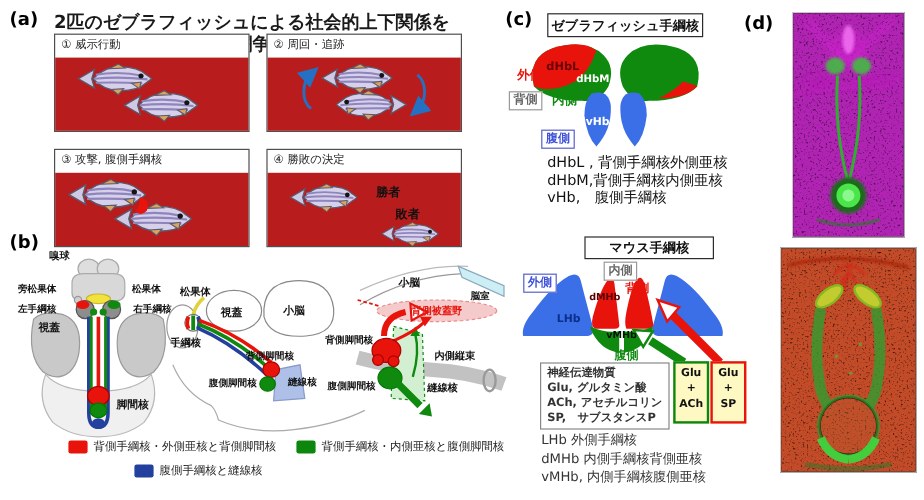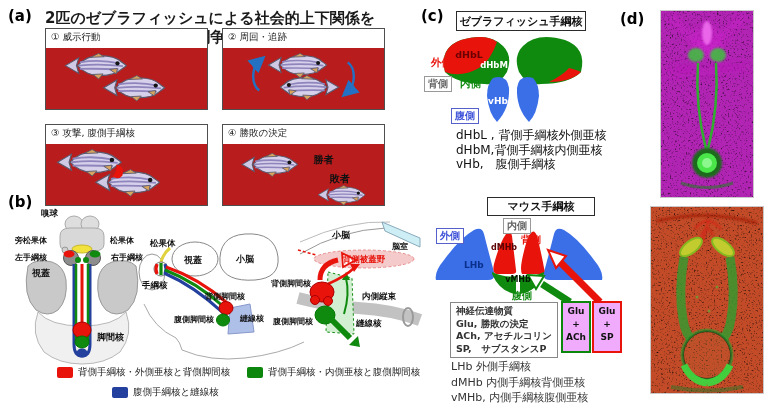--- a/index.html
+++ b/index.html
@@ -17,21 +17,21 @@
   .sw{width:16px;height:11px;border-radius:2px;display:inline-block;}
   .sw-red{background:#e8140c;} .sw-green{background:#0c860c;} .sw-blue{background:#24409e;}
   .titlebox{border:1.5px solid #2b2b2b;font-size:11px;font-weight:bold;color:#111;
             display:flex;align-items:center;justify-content:center;background:#fff;}
   .axlab{font-size:10.5px;font-weight:bold;}
   .axbox{border:1px solid #999;color:#666;font-size:10px;font-weight:bold;padding:0 3px;background:#fff;line-height:14px;}
   .axbox-blue{border:1.5px solid #5560cc;color:#3b4fd8;}
   .cap{font-size:12px;line-height:14.5px;color:#111;white-space:nowrap;}
   .cap2{font-size:11px;line-height:15.5px;color:#333;font-weight:400;white-space:nowrap;}
   .ntbox{border:1.2px solid #888;background:#fff;font-size:9.5px;line-height:12.5px;color:#333;padding:2px 5px;white-space:nowrap;font-weight:bold;}
-  .glubox{width:26px;height:46px;background:#f0abfc;font-size:9px;font-weight:600;color:#111;
+  .glubox{width:26px;height:46px;background:#fef9c3;font-size:9px;font-weight:600;color:#111;
           text-align:center;line-height:13px;white-space:pre-line;padding-top:2px;}
   .glu-g{border:2.5px solid #0c860c;} .glu-r{border:2.5px solid #e8140c;}
   .fluoro{border:1px solid #c9c9c9;background:#000;}
   svg text{font-family:"DejaVu Sans","Liberation Sans",sans-serif;}
   .jt{font-weight:bold;fill:#111;}
 </style>
 </head>
 <body>
 
 <div id="fig">
@@ -260,21 +260,21 @@
     <text x="74" y="34" font-size="8" font-weight="bold" fill="#5a0000" text-anchor="middle">dMHb</text>
     <text x="88" y="66" font-size="8" font-weight="bold" fill="#001500" text-anchor="middle">vMHb</text>
   </svg>
   <div class="abs axbox axbox-blue" style="left:436px;top:228px">外側</div>
   <div class="abs axbox" style="left:503px;top:218px">内側</div>
   <div class="abs axlab" style="left:521px;top:233px;color:#e8140c;font-size:10px">背側</div>
   <div class="abs axlab" style="left:512px;top:289px;color:#0f8a0f;font-size:10px">腹側</div>
 
   <div class="abs ntbox" style="left:450px;top:302px">
     <div>神経伝達物質</div>
-    <div>Glu, 勝敗の決定</div>
+    <div>Glu, グルタミン酸</div>
     <div>ACh, アセチルコリン</div>
     <div>SP,　サブスタンスP</div>
   </div>
   <div class="abs glubox glu-g" style="left:561px;top:301px">Glu
 +
 ACh</div>
   <div class="abs glubox glu-r" style="left:592px;top:301px">Glu
 +
 SP</div>
 

